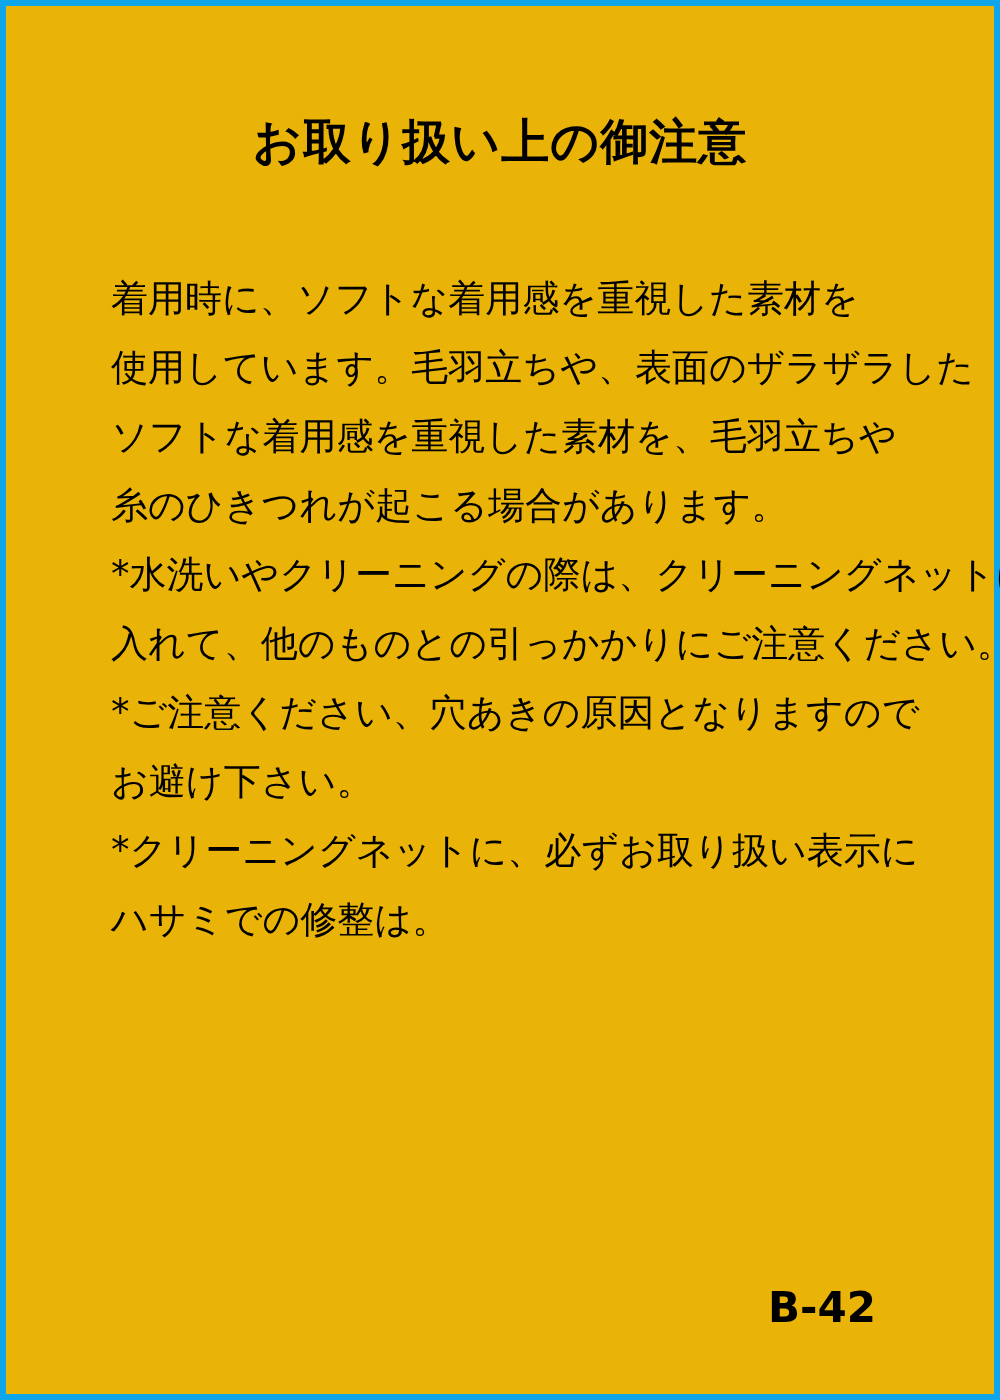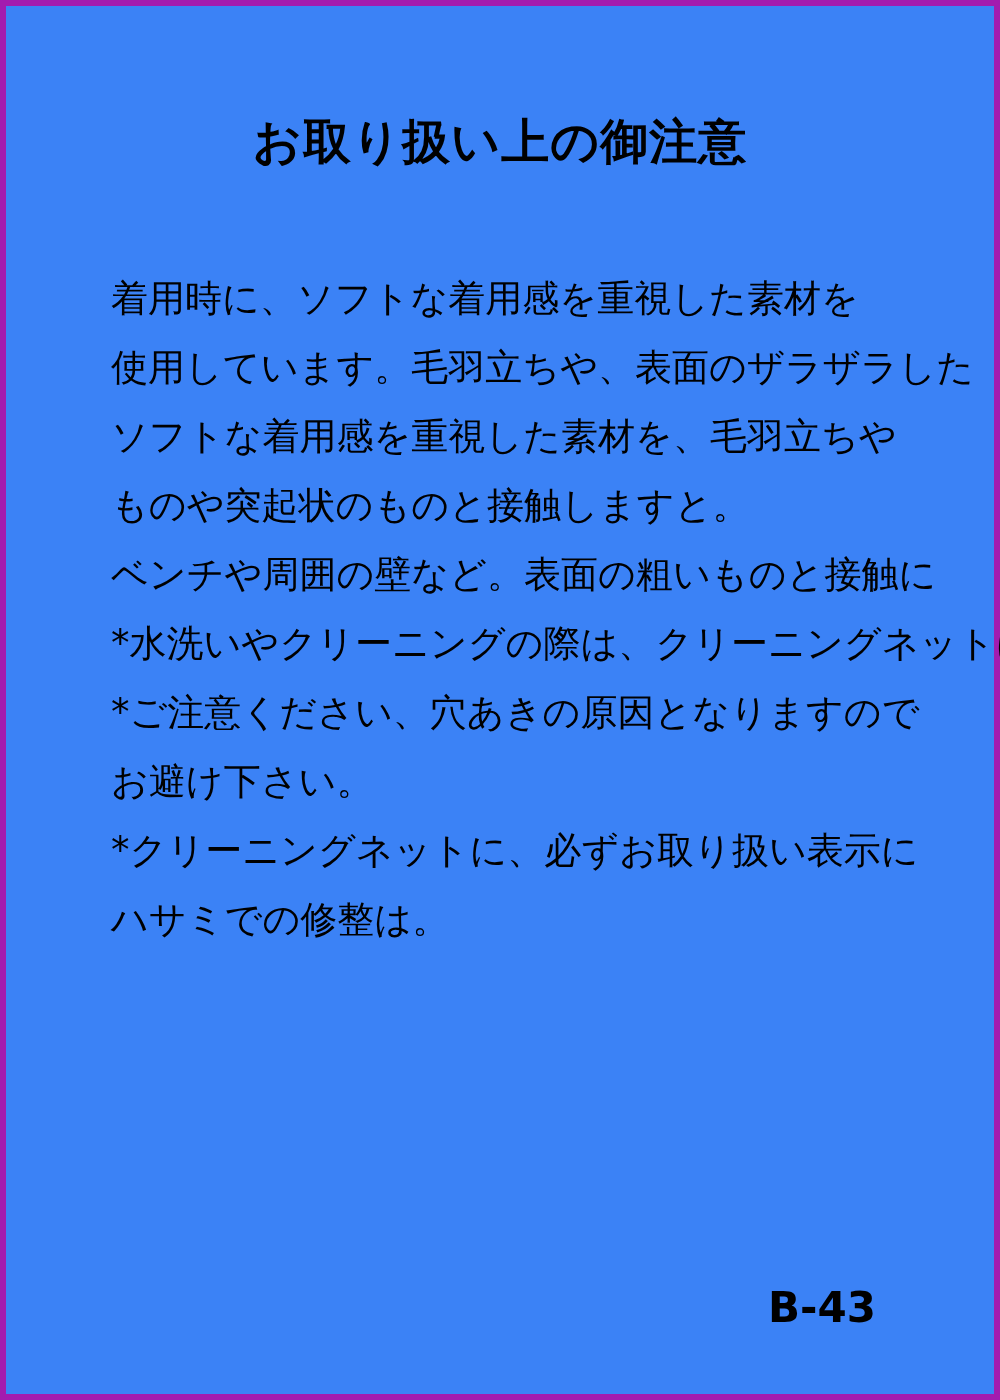--- a/index.html
+++ b/index.html
@@ -15,22 +15,22 @@
     position: relative;
     overflow: hidden;
   }
   .page {
     position: absolute;
     left: 0;
     top: 0;
     width: 1000px;
     height: 1400px;
     box-sizing: border-box;
-    border: 6px solid #a21caf;
-    background: #3b82f6;
+    border: 6px solid #0ea5e9;
+    background: #eab308;
   }
   .inner {
     position: absolute;
     left: 0;
     top: 0;
     right: 0;
     bottom: 0;
     padding: 0;
   }
   .doc-title {
@@ -75,25 +75,25 @@
 
 <div class="page">
   <div class="inner">
 
     <h1 class="doc-title">お取り扱い上の御注意</h1>
 
     <div class="body-block">
       <div class="body-line">着用時に、ソフトな着用感を重視した素材を</div>
       <div class="body-line">使用しています。毛羽立ちや、表面のザラザラした</div>
       <div class="body-line">ソフトな着用感を重視した素材を、毛羽立ちや</div>
-      <div class="body-line">ものや突起状のものと接触しますと。</div>
-      <div class="body-line">ベンチや周囲の壁など。表面の粗いものと接触に</div>
+      <div class="body-line">糸のひきつれが起こる場合があります。</div>
       <div class="body-line">*水洗いやクリーニングの際は、クリーニングネットに</div>
+      <div class="body-line">入れて、他のものとの引っかかりにご注意ください。</div>
       <div class="body-line">*ご注意ください、穴あきの原因となりますので</div>
       <div class="body-line">お避け下さい。</div>
       <div class="body-line">*クリーニングネットに、必ずお取り扱い表示に</div>
       <div class="body-line">ハサミでの修整は。</div>
     </div>
 
-    <div class="page-code">B-43</div>
+    <div class="page-code">B-42</div>
 
   </div>
 </div>
 
 </body></html>

